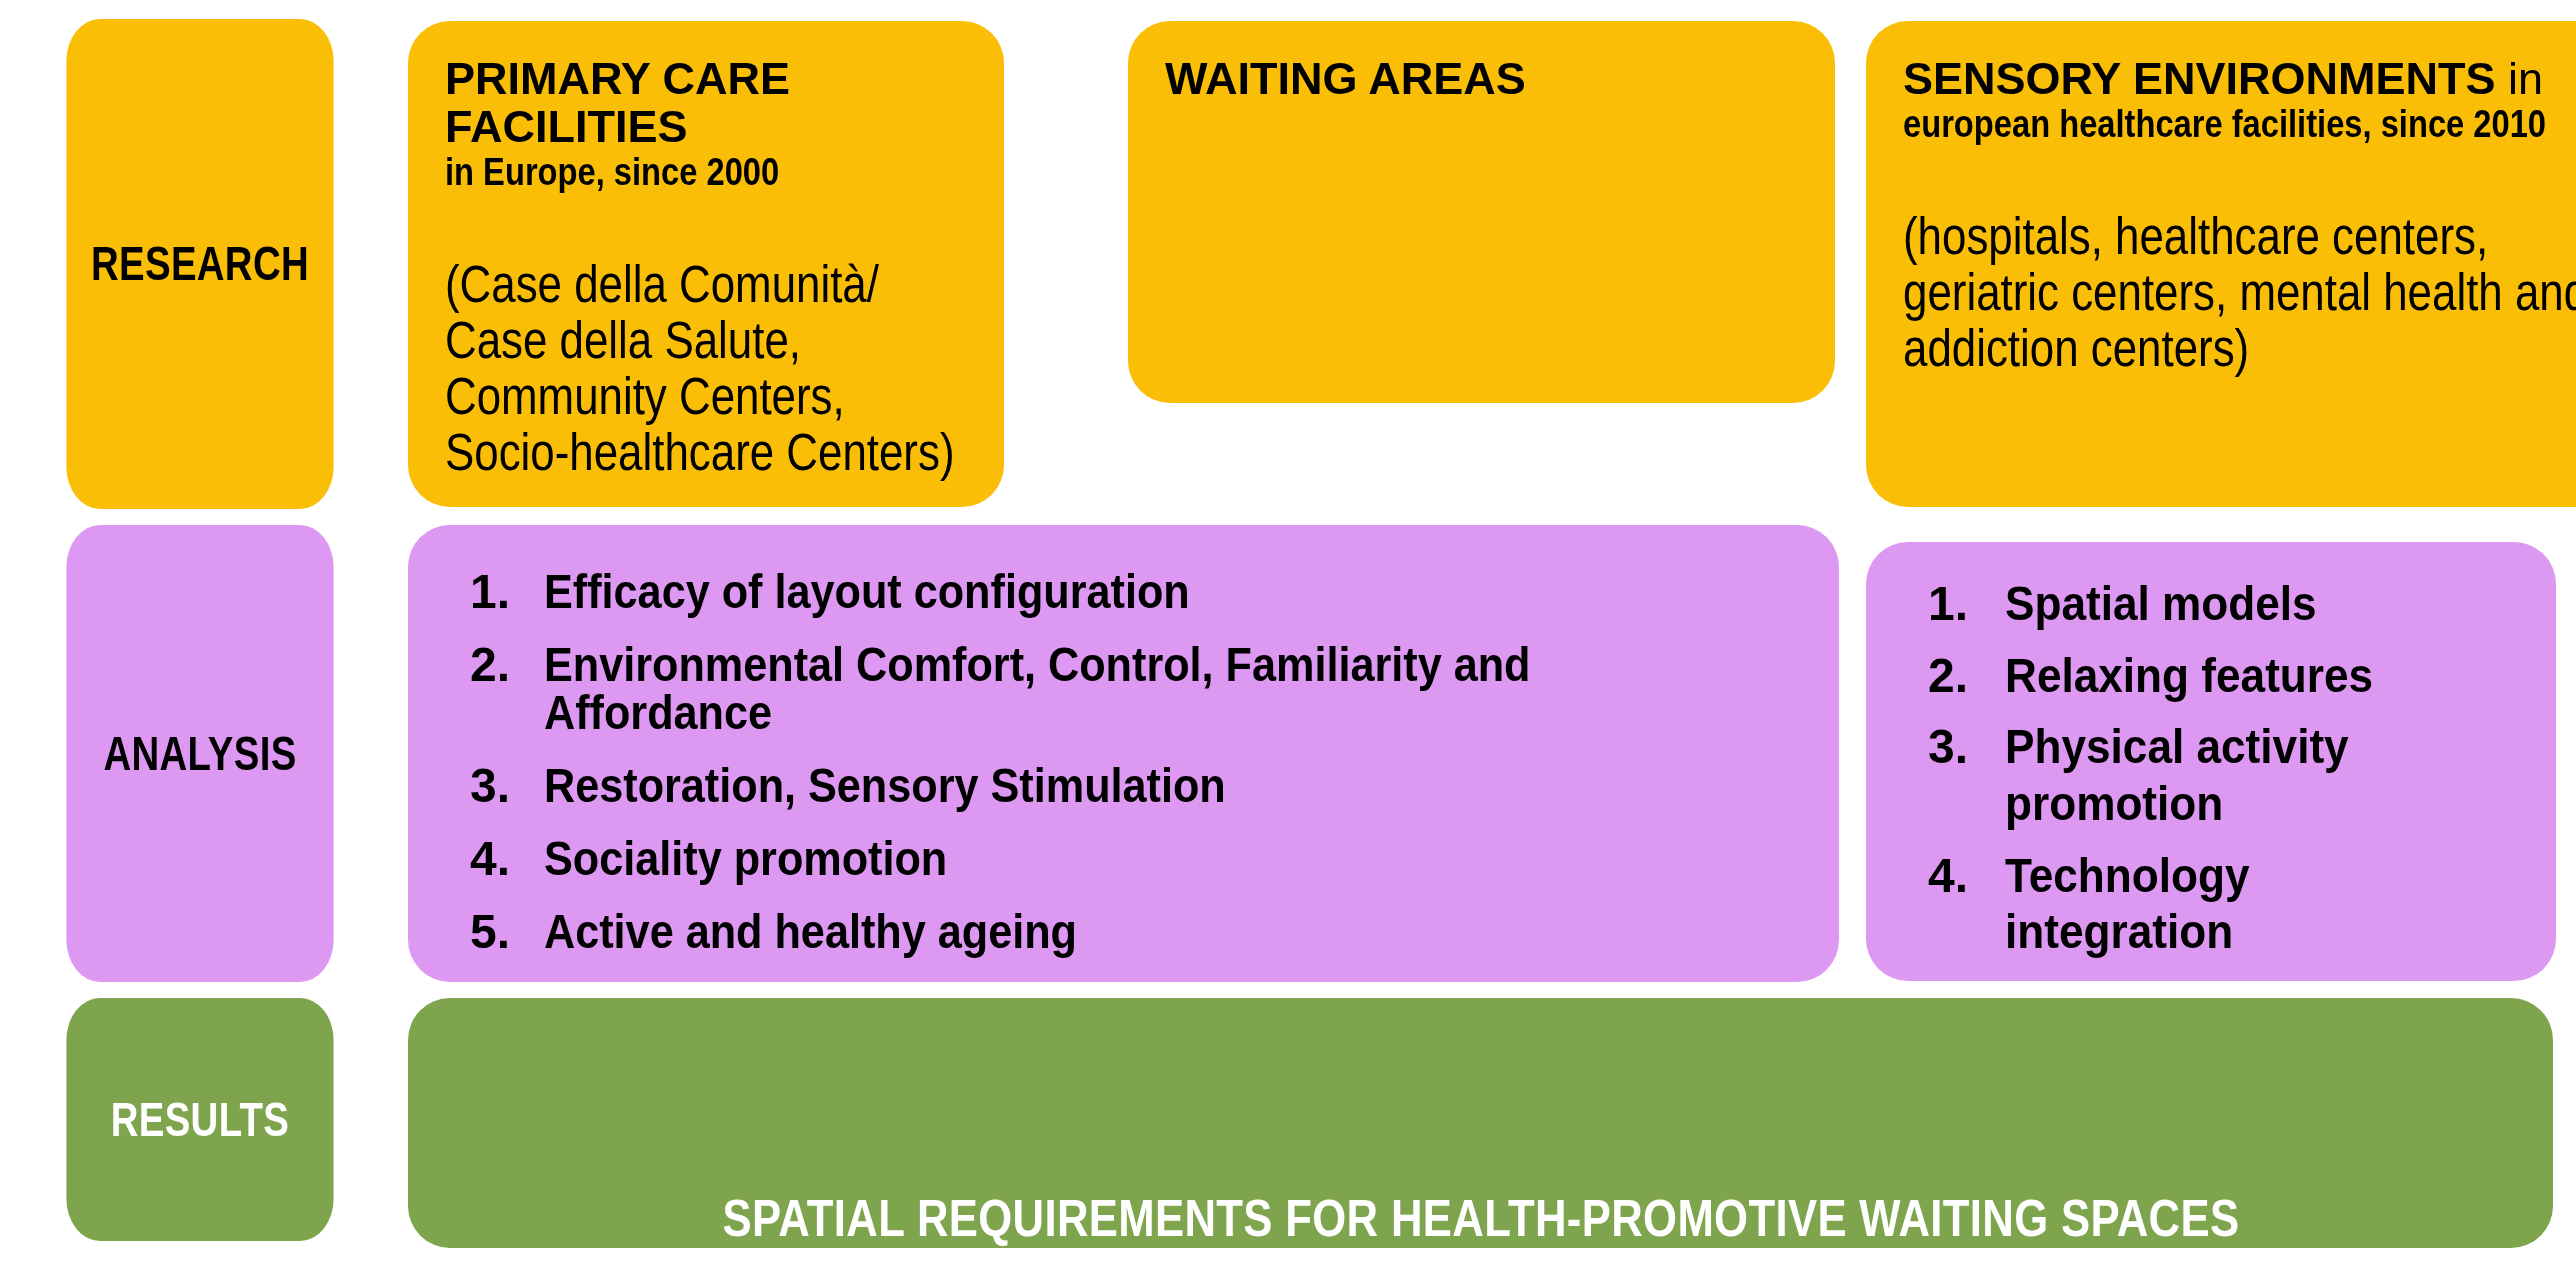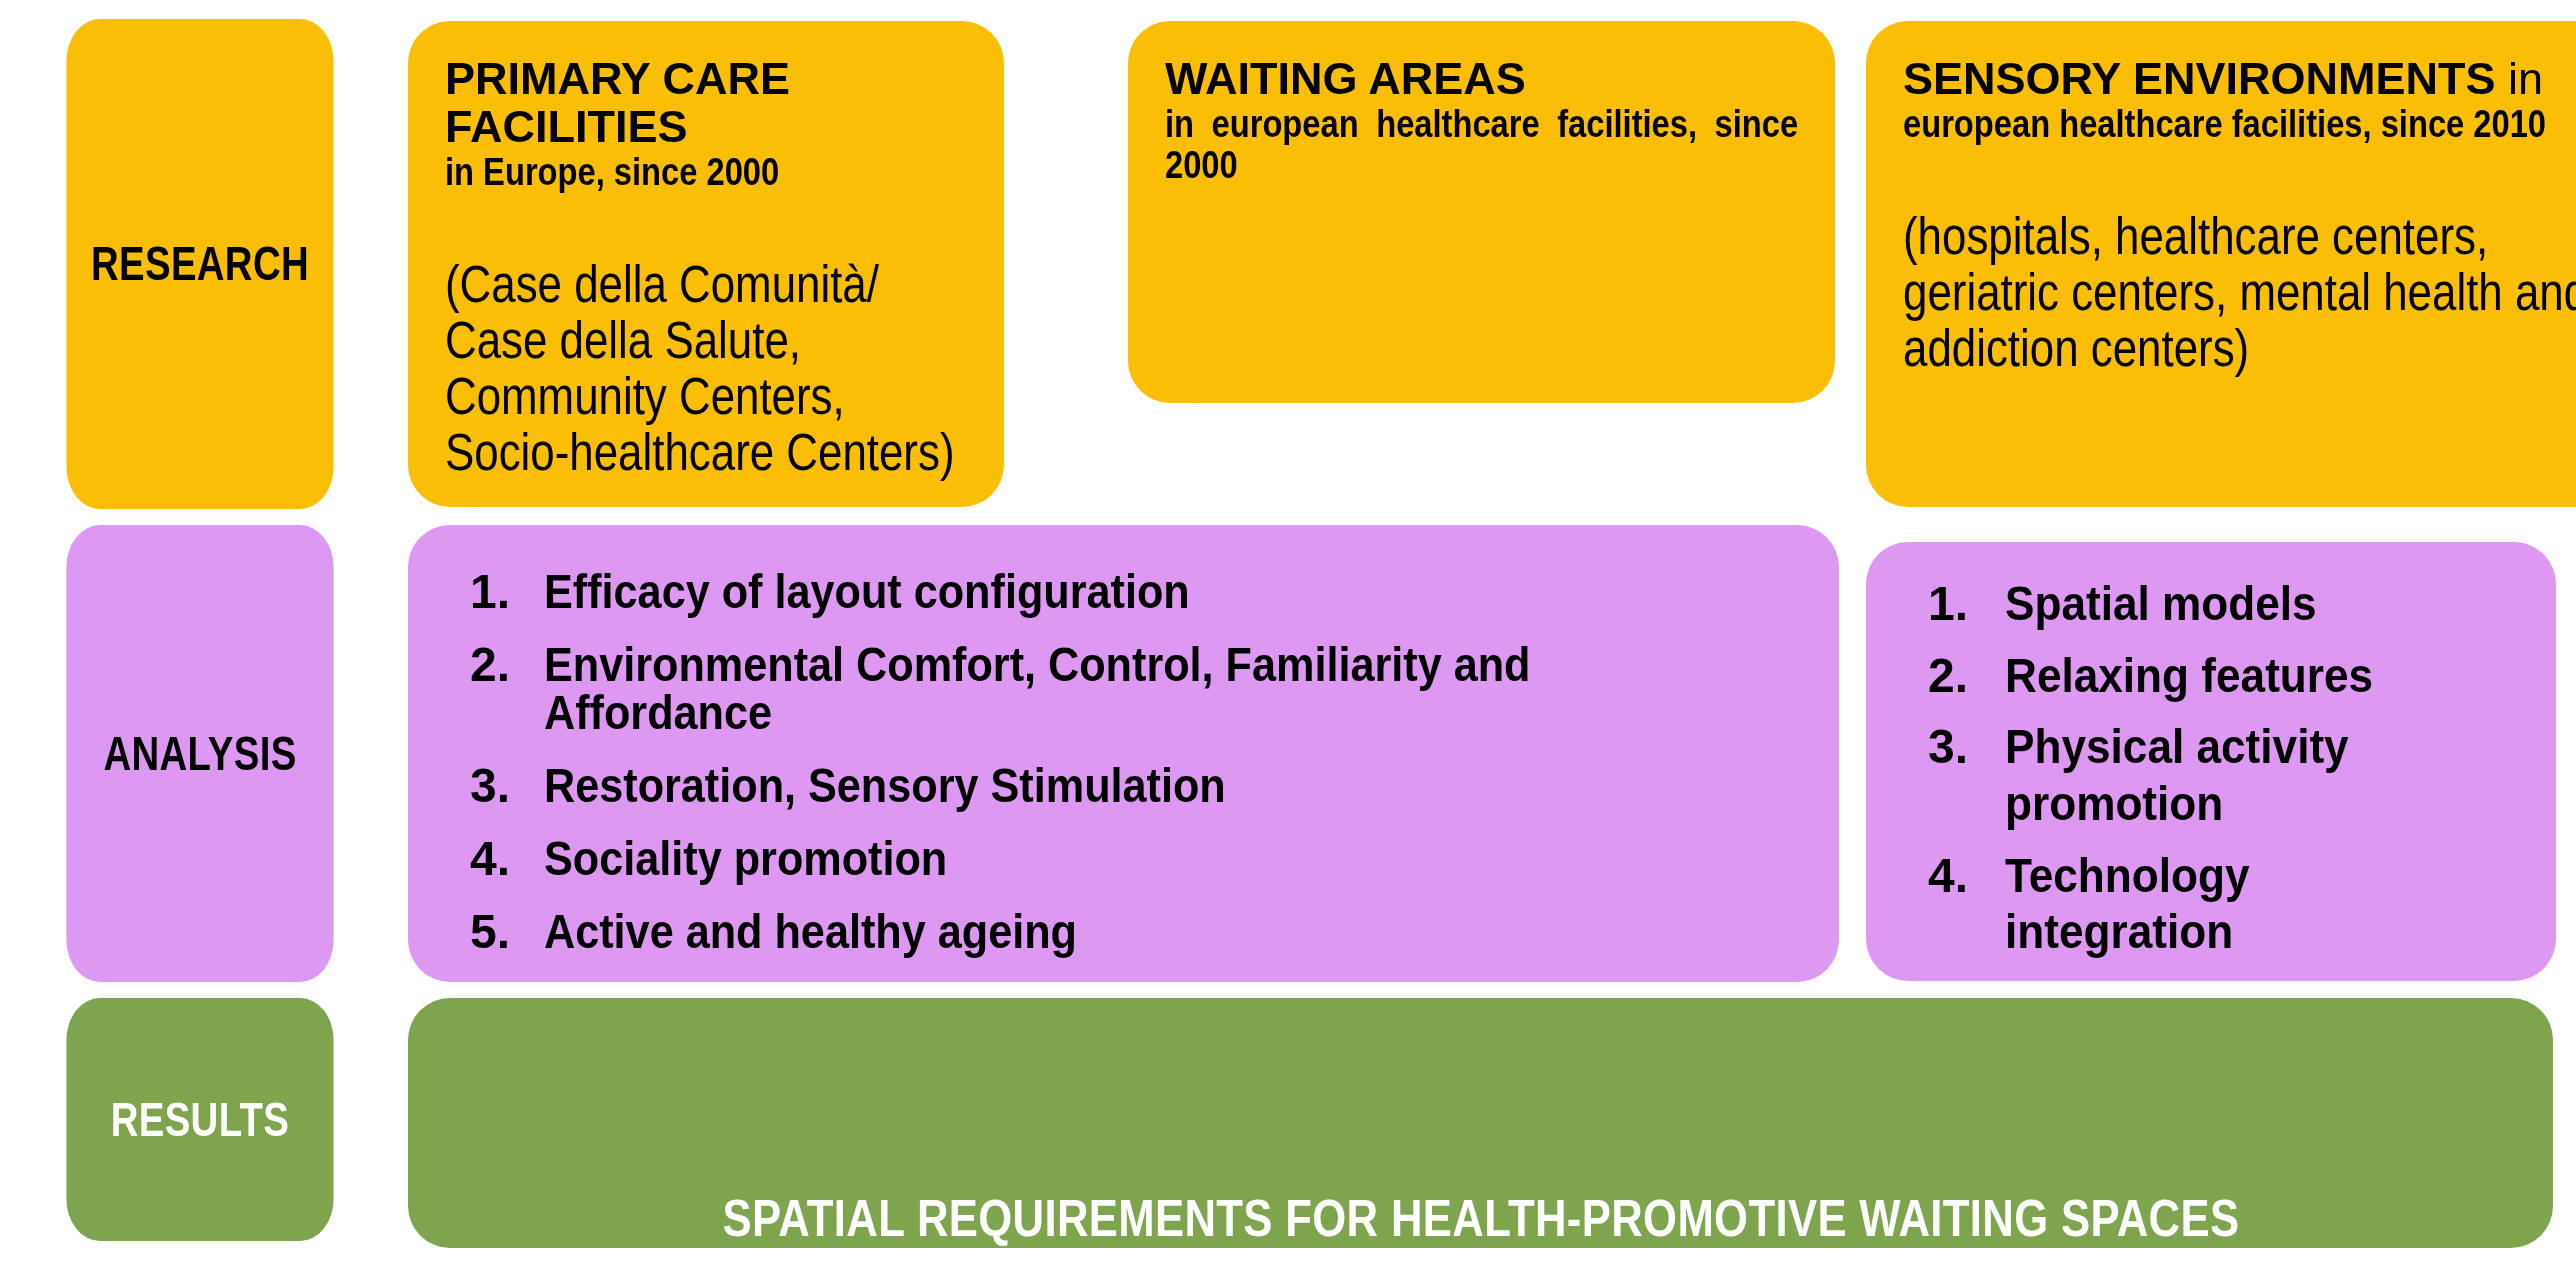--- a/index.html
+++ b/index.html
@@ -131,23 +131,20 @@
     <div class="sub">
         <span class="cond">in Europe, since 2000</span>
       </div>
     <div class="paren">
         <span class="cond">(Case della Comunità/ Case della Salute, Community Centers, Socio-healthcare Centers)</span>
       </div>
   </div>
 
   <div class="card c-research content" style="left:1128px;top:21px;width:707px;height:382px;border-radius:42px;">
     <div class="hdr"><span>WAITING AREAS</span><span class="tail"></span></div>
-    <div class="sub justify justify-last-left">
-        <span class="cond">in european healthcare facilities, since 2000</span>
-      </div>
   </div>
 
   <div class="card c-research content" style="left:1866px;top:21px;width:814px;height:486px;border-radius:42px;">
     <div class="hdr"><span>SENSORY ENVIRONMENTS</span><span class="tail"> in</span></div>
     <div class="sub">
         <span class="cond">european healthcare facilities, since 2010</span>
       </div>
     <div class="paren">
         <span class="cond">(hospitals, healthcare centers, geriatric centers, mental health and addiction centers)</span>
       </div>

